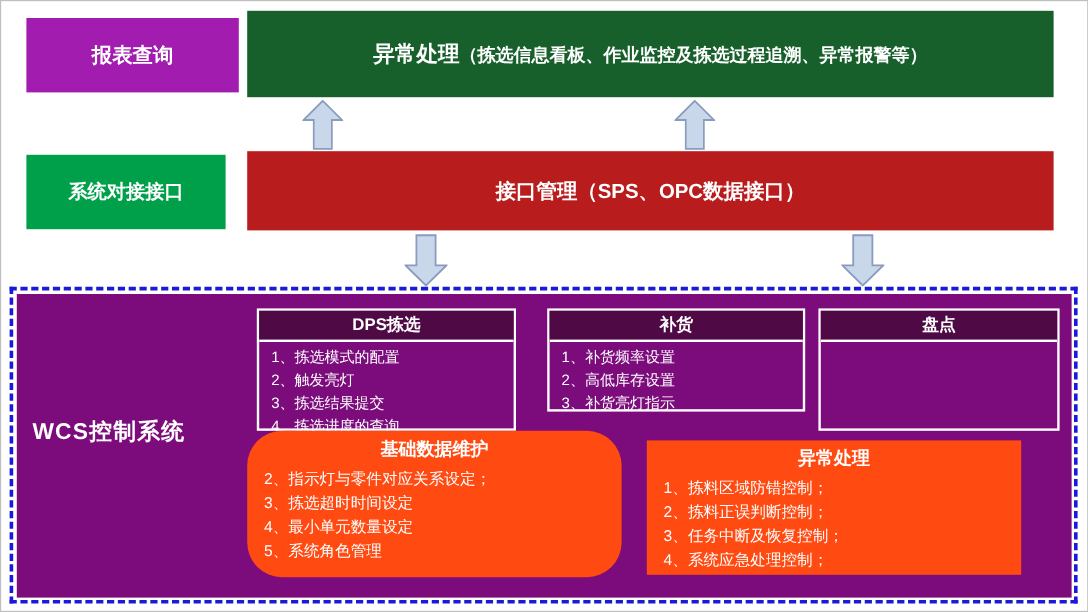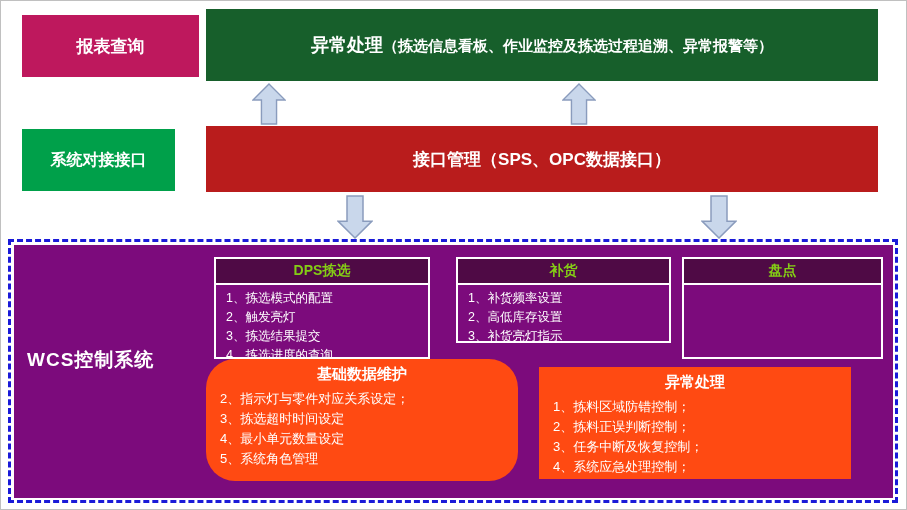--- a/index.html
+++ b/index.html
@@ -9,26 +9,26 @@
   .canvas {
     position:relative; width:907px; height:510px;
     background:#ffffff; border:1px solid #c0c0c0; overflow:hidden;
   }
 
   .box {
     position:absolute; display:flex; align-items:center; justify-content:center;
     color:#ffffff; text-align:center;
   }
 
-  .report-query  { left:21px;  top:14px;  width:177px; height:62px; background:#be185d; font-weight:bold; font-size:17px;text-align:center; }
+  .report-query  { left:21px;  top:14px;  width:177px; height:62px; background:#a21caf; font-weight:bold; font-size:17px;text-align:center; }
   .info-release  { left:205px; top:8px;   width:672px; height:72px; background:#175f2b; }
   .info-release .t { font-weight:bold; font-size:18px; }
   .info-release .d { font-weight:bold; font-size:15px; }
 
-  .sys-interface { left:21px;  top:128px; width:153px; height:62px; background:#00a04a; font-weight:bold; font-size:16px; }
+  .sys-interface { left:21px;  top:128px; width:166px; height:62px; background:#00a04a; font-weight:bold; font-size:16px; }
   .iface-mgmt    { left:205px; top:125px; width:672px; height:66px; background:#b91c1c; font-weight:bold; font-size:17px; }
 
   .arrow { position:absolute; }
   .arrow svg { display:block; width:100%; height:100%; }
   .arrow-up-1   { left:251px; top:82px;  width:34px; height:42px; }
   .arrow-up-2   { left:561px; top:82px;  width:34px; height:42px; }
   .arrow-down-1 { left:336px; top:194px; width:36px; height:44px; }
   .arrow-down-2 { left:700px; top:194px; width:36px; height:44px; }
 
   .wcs-dashed {
@@ -40,21 +40,21 @@
     background:#7c0b7c;
   }
   .wcs-label {
     position:absolute; left:26px; top:346px;
     color:#ffffff; font-weight:bold; font-size:19px; letter-spacing:1px;
   }
 
   .pbox { position:absolute; border:2px solid #ffffff; background:#7c0b7c; }
   .pbox .hd {
     background:#4f0a45; border-bottom:2px solid #ffffff;
-    color:#84cc16; font-weight:bold; font-size:14px; text-align:center; padding:3px 0;
+    color:#ffffff; font-weight:bold; font-size:14px; text-align:center; padding:3px 0;
   }
   .pbox ul { list-style:none; padding:4px 4px 2px 10px;border-radius:22px; }
   .pbox li { color:#ffffff; font-size:12.5px; line-height:19px; white-space:nowrap; }
 
   .pbox-dps { left:213px; top:256px; width:216px; height:102px; }
   .pbox-rep { left:455px; top:256px; width:215px; height:86px;  }
   .pbox-stk { left:681px; top:256px; width:201px; height:102px; }
 
   .obox { position:absolute; background:#ff4a12; color:#ffffff; }
   .obox .hd { font-weight:bold; font-size:15px; text-align:center; padding:6px 0 3px; }

